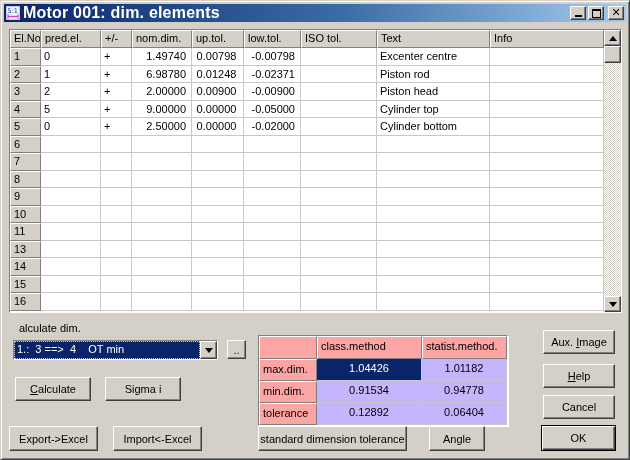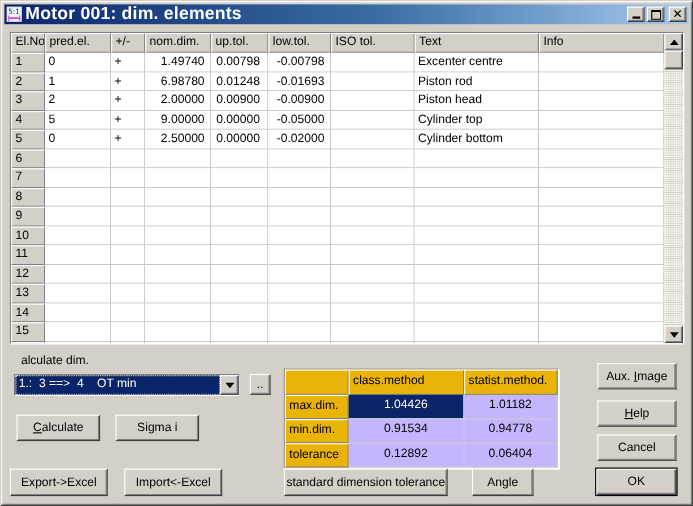--- a/index.html
+++ b/index.html
@@ -86,21 +86,21 @@
   .b-export { left:8px; top:425px; width:89px; height:25px; }
   .b-import { left:112px; top:425px; width:89px; height:25px; }
   .b-std { left:257px; top:425px; width:149px; height:25px; }
   .b-angle { left:428px; top:425px; width:56px; height:25px; }
 
   
   .results { position:absolute; left:257px; top:334px; width:250px; background:#ffffff;
     border:1px solid; border-color:#808080 #ffffff #ffffff #808080; box-shadow:1px 1px 0 #ffffff; }
   .r-row { display:flex; height:22px; }
   .r-row.head { height:23px; }
-  .r-h { flex:none; background:#eab308; border:1px solid; border-color:#ffffff #808080 #808080 #ffffff;
+  .r-h { flex:none; background:#fca5a5; border:1px solid; border-color:#ffffff #808080 #808080 #ffffff;
     padding:3px 19px 0 3px; white-space:nowrap; overflow:hidden; }
   .r-v { flex:none; background:#c4b5fd; border-right:1px solid #c8c8c8; border-bottom:1px solid #c8c8c8;
     text-align:center; padding-top:3px; white-space:nowrap; overflow:hidden; }
   .rc0 { width:58px; } .rc1 { width:105px; } .rc2 { width:87px; flex:1 1 auto; }
   .r-v.selected { background:#0a246a; color:#ffffff; }
 </style>
 </head>
 <body>
 
 <div class="window">
@@ -152,21 +152,21 @@
             <div class="cell c6"></div>
             <div class="cell c7">Excenter centre</div>
             <div class="cell c8"></div>
           </div>
           <div class="grow">
             <div class="rowhdr c0">2</div>
             <div class="cell c1">1</div>
             <div class="cell c2">+</div>
             <div class="cell c3">6.98780</div>
             <div class="cell c4">0.01248</div>
-            <div class="cell c5">-0.01693</div>
+            <div class="cell c5">-0.02371</div>
             <div class="cell c6"></div>
             <div class="cell c7">Piston rod</div>
             <div class="cell c8"></div>
           </div>
           <div class="grow">
             <div class="rowhdr c0">3</div>
             <div class="cell c1">2</div>
             <div class="cell c2">+</div>
             <div class="cell c3">2.00000</div>
             <div class="cell c4">0.00900</div>
@@ -247,31 +247,20 @@
             <div class="cell c2"></div>
             <div class="cell c3"></div>
             <div class="cell c4"></div>
             <div class="cell c5"></div>
             <div class="cell c6"></div>
             <div class="cell c7"></div>
             <div class="cell c8"></div>
           </div>
           <div class="grow">
             <div class="rowhdr c0">11</div>
-            <div class="cell c1"></div>
-            <div class="cell c2"></div>
-            <div class="cell c3"></div>
-            <div class="cell c4"></div>
-            <div class="cell c5"></div>
-            <div class="cell c6"></div>
-            <div class="cell c7"></div>
-            <div class="cell c8"></div>
-          </div>
-          <div class="grow">
-            <div class="rowhdr c0">12</div>
             <div class="cell c1"></div>
             <div class="cell c2"></div>
             <div class="cell c3"></div>
             <div class="cell c4"></div>
             <div class="cell c5"></div>
             <div class="cell c6"></div>
             <div class="cell c7"></div>
             <div class="cell c8"></div>
           </div>
           <div class="grow">

